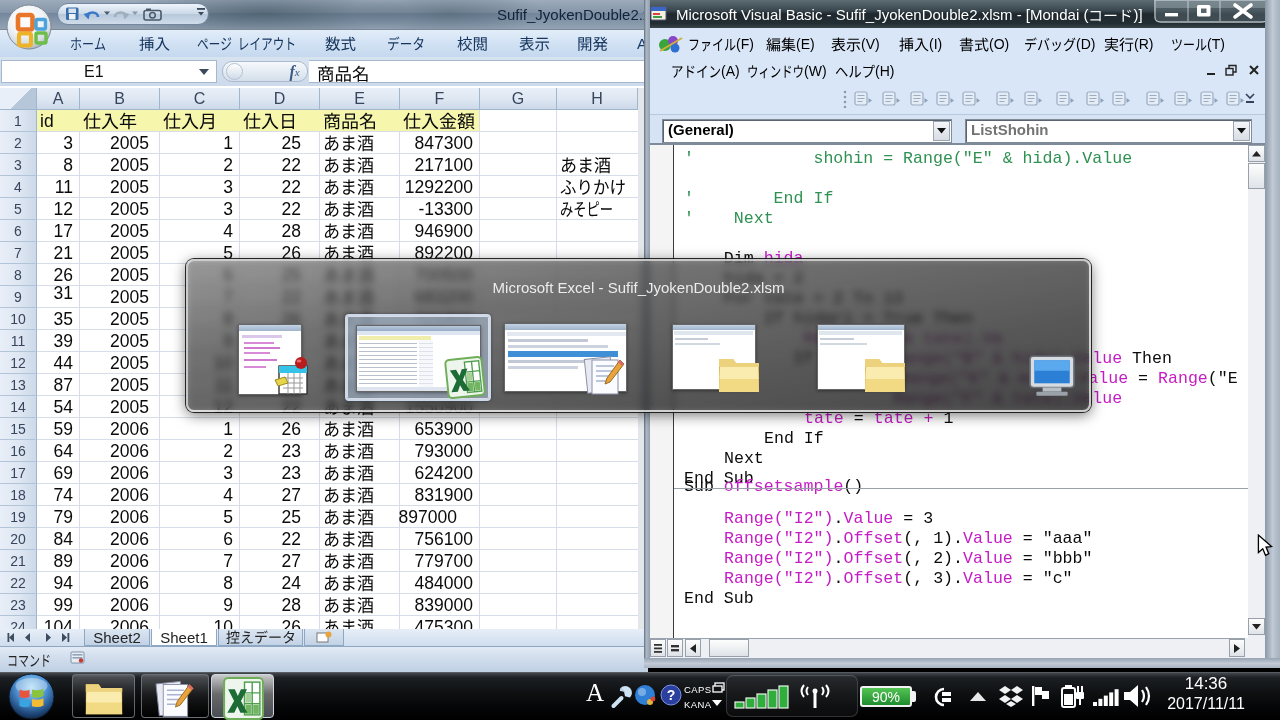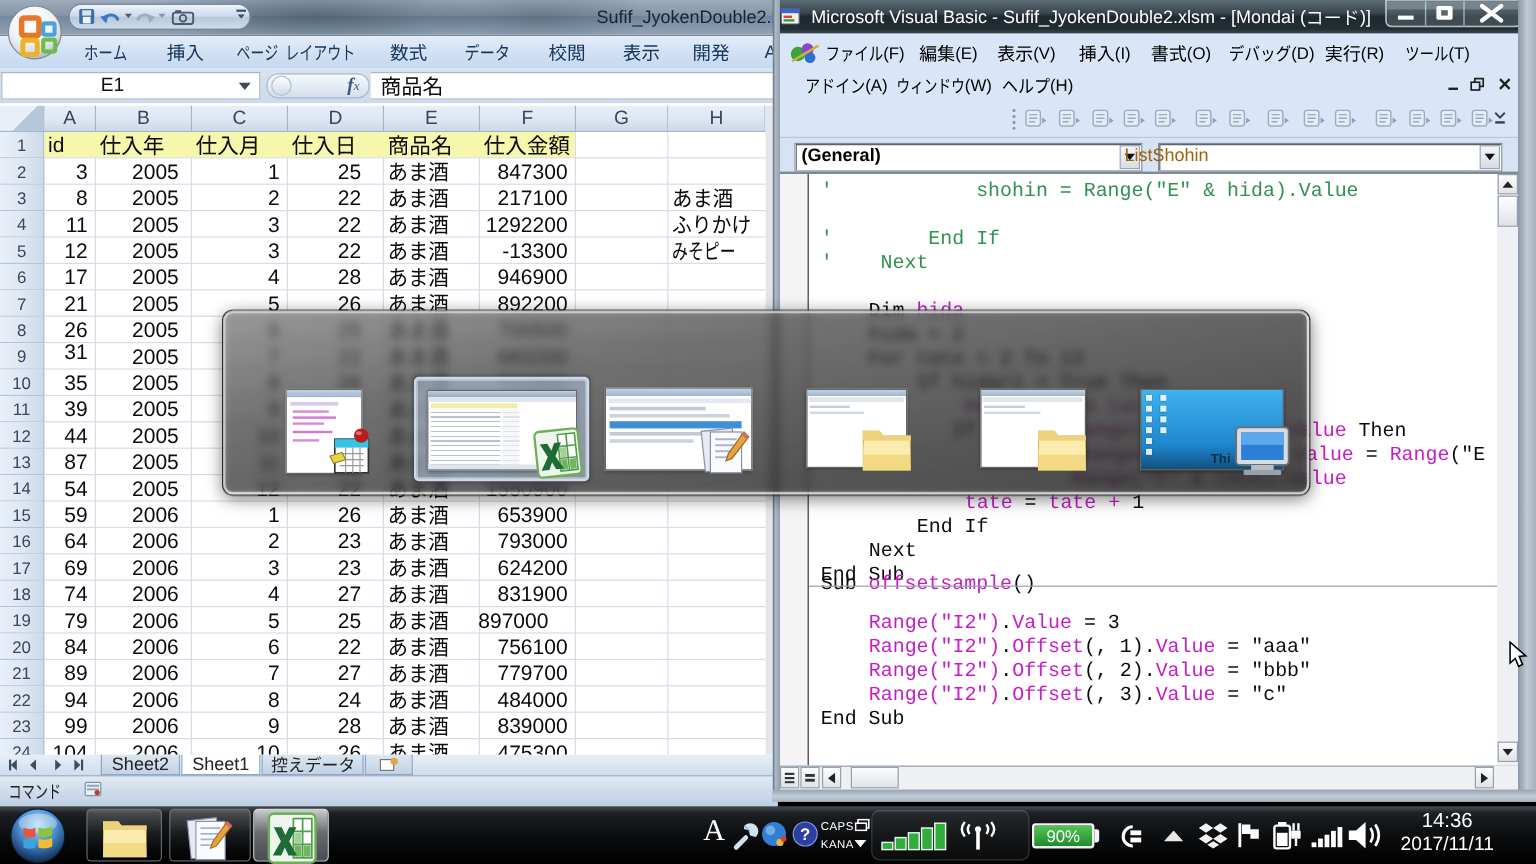--- a/index.html
+++ b/index.html
@@ -1,18 +1,18 @@
 <!DOCTYPE html>
 <html><head><meta charset="utf-8"><style>
 *{margin:0;padding:0;box-sizing:border-box}
 html,body{width:1280px;height:720px;overflow:hidden;background:#000;font-family:"Liberation Sans",sans-serif}
 #scr{position:relative;width:1280px;height:720px;overflow:hidden}
 .a{position:absolute}
 svg.j{display:inline-block;flex:none}
-.fx{display:flex;align-items:center}
+.fx{display:flex;align-items:flex-end}
 
 #xl{left:0;top:0;width:648px;height:672px;background:#fff}
 #xl-title{left:0;top:0;width:648px;height:29px;background:linear-gradient(#9dabbb,#8595a8 45%,#74879c 46%,#93a3b5)}
 #qat{left:57px;top:3px;width:152px;height:22px;border:1px solid #74879f;border-radius:11px;background:linear-gradient(#eef4fa,#ccd9e8 48%,#b7c8db 52%,#cfdcea)}
 #xl-tabs{left:0;top:29px;width:648px;height:28px;background:linear-gradient(#e4eefa,#d2e2f4 50%,#c5d8ee)}
 .rtab{position:absolute;top:31px;height:25px;display:flex;align-items:center;color:#1a3a66}
 #xl-frow{left:0;top:57px;width:648px;height:29px;background:linear-gradient(#d8e3f0,#ccdaeb)}
 #nbox{left:1px;top:60px;width:216px;height:23px;background:#fff;border:1px solid #a6b8cd}
 #fbar{left:309px;top:60px;width:339px;height:23px;background:#fff;border-top:1px solid #a6b8cd;border-bottom:1px solid #a6b8cd}
 #grid{left:0;top:88px;width:638px;height:541px;background:#fff;overflow:hidden}
@@ -888,21 +888,21 @@
         </div>
       </div>
       <div class="a" style="left:668px;top:121px;font-size:15px;font-weight:bold;color:#000">(General)</div>
       <div id="proc-dd" style="left:965px;width:287px">
         <div class="ddbtn">
           <svg width="9" height="6">
             <path d="M0 0 l4.5 5.5 4.5-5.5z" fill="#111"></path>
           </svg>
         </div>
       </div>
-      <div class="a" style="left:937px;top:121px;font-size:15px;font-weight:normal;color:#a16207">ListShohin</div>
+      <div class="a" style="left:971px;top:121px;font-size:15px;font-weight:bold;color:#737373">ListShohin</div>
       <div class="a" style="left:650px;top:143px;width:630px;height:2px;background:#7e8a9a"></div>
       <div id="code" class="a">
         <div class="cl" style="left:34px;top:4px"><span class="c">'            shohin = Range("E" &amp; hida).Value</span></div>
         <div class="cl" style="left:34px;top:44px"><span class="c">'        End If</span></div>
         <div class="cl" style="left:34px;top:64px"><span class="c">'    Next</span></div>
         <div class="cl" style="left:34px;top:104px"><span class="k">    Dim </span><span class="m">hida</span></div>
         <div class="cl" style="left:34px;top:124px"><span class="k">    hida = 2</span></div>
         <div class="cl" style="left:34px;top:144px"><span class="k">    For tate = 2 To 13</span></div>
         <div class="cl" style="left:34px;top:164px"><span class="k">        If hidari = True Then</span></div>
         <div class="cl" style="left:34px;top:184px"><span class="k">            </span><span class="m">Range("I" &amp; tate).Va</span></div>
@@ -957,20 +957,21 @@
       <div class="sbtn" style="left:1229px;top:639px;width:16px;height:18px">
         <svg width="6" height="9">
           <path d="M0 0 L6 4.5 0 9z" fill="#222"></path>
         </svg>
       </div>
       <div class="a" style="left:1245px;top:638px;width:20px;height:20px;background:#eef0f3"></div>
       <div class="a" style="left:644px;top:0;width:6px;height:668px;background:linear-gradient(90deg,#5f6b7a,#aeb9c6 35%,#93a0af)"></div>
       <div class="a" style="left:1265px;top:0;width:15px;height:668px;background:linear-gradient(90deg,#8b98a8,#c0c9d4 50%,#a5b1bf)"></div>
       <div class="a" style="left:644px;top:658px;width:636px;height:10px;background:linear-gradient(#97a3b2,#c2cbd6 55%,#a9b4c2)"></div>
       <div id="at" class="a"></div>
+      <div class="a" style="left:186px;top:279px;width:905px;height:20px;text-align:center;color:#ececec;font-size:15px;z-index:31">Microsoft Excel - Sufif_JyokenDouble2.xlsm</div>
       <div class="thw" style="left:238px;top:324px;width:64px;height:71px;z-index:32">
         <div style="height:6px;background:linear-gradient(#c3d2e4,#9fb4cc)"></div>
         <div style="position:absolute;left:3px;top:10px;width:40px;height:3px;background:#d9c8ea"></div>
         <div style="position:absolute;left:5px;top:17px;width:30px;height:2px;background:#d88ad8"></div>
         <div style="position:absolute;left:5px;top:22px;width:36px;height:2px;background:#cf7acf"></div>
         <div style="position:absolute;left:5px;top:27px;width:26px;height:2px;background:#d88ad8"></div>
         <div style="position:absolute;left:5px;top:34px;width:33px;height:2px;background:#cf7acf"></div>
         <div style="position:absolute;left:5px;top:41px;width:22px;height:2px;background:#d88ad8"></div>
       </div>
       <svg class="a" style="z-index:32;left:272px;top:356px" width="38" height="42" viewBox="0 0 36 42">
@@ -1034,33 +1035,20 @@
         <div style="position:absolute;left:1px;top:6px;width:96%;height:4px;background:#dfe6ee"></div>
         <div style="position:absolute;left:2px;top:13px;width:40%;height:2px;background:#c6cdd8"></div>
         <div style="position:absolute;left:2px;top:18px;width:55%;height:2px;background:#d2d8e2"></div>
       </div>
       <svg class="a" style="z-index:32;left:862px;top:352px" width="46" height="44" viewBox="0 0 46 44">
         <path d="M3 7 L17 7 20 11 43 11 43 40 3 40z" fill="#d8b254"></path>
         <path d="M3 7 L17 7 20 11 43 11 43 15 3 15z" fill="#ecd27c"></path>
         <path d="M4 15 L42 15 43 40 3 40z" fill="#f2da84"></path>
         <path d="M4 15 L42 15 42.5 27 3.5 27z" fill="#f9ecae"></path>
       </svg>
-      <div class="thw" style="left:950px;top:324px;width:120px;height:68px;z-index:32;background:linear-gradient(#3fb2f0,#1f86cc 70%,#10507e)">
-        <div style="position:absolute;left:4px;top:4px;width:5px;height:5px;background:rgba(255,255,255,.85);box-shadow:0 0 1px #046"></div>
-        <div style="position:absolute;left:4px;top:13px;width:5px;height:5px;background:rgba(255,255,255,.85);box-shadow:0 0 1px #046"></div>
-        <div style="position:absolute;left:4px;top:22px;width:5px;height:5px;background:rgba(255,255,255,.85);box-shadow:0 0 1px #046"></div>
-        <div style="position:absolute;left:4px;top:31px;width:5px;height:5px;background:rgba(255,255,255,.85);box-shadow:0 0 1px #046"></div>
-        <div style="position:absolute;left:4px;top:40px;width:5px;height:5px;background:rgba(255,255,255,.85);box-shadow:0 0 1px #046"></div>
-        <div style="position:absolute;left:4px;top:49px;width:5px;height:5px;background:rgba(255,255,255,.85);box-shadow:0 0 1px #046"></div>
-        <div style="position:absolute;left:16px;top:4px;width:5px;height:5px;background:rgba(255,255,255,.85);box-shadow:0 0 1px #046"></div>
-        <div style="position:absolute;left:16px;top:13px;width:5px;height:5px;background:rgba(255,255,255,.85);box-shadow:0 0 1px #046"></div>
-        <div style="position:absolute;left:16px;top:22px;width:5px;height:5px;background:rgba(255,255,255,.85);box-shadow:0 0 1px #046"></div>
-        <div style="position:absolute;left:16px;top:31px;width:5px;height:5px;background:rgba(255,255,255,.85);box-shadow:0 0 1px #046"></div>
-        <div style="position:absolute;left:58px;bottom:2px;color:rgba(10,30,50,.75);font-size:11px;font-weight:bold">Thi</div>
-      </div>
       <svg class="a" style="z-index:32;left:1028px;top:354px" width="48" height="44" viewBox="0 0 46 42">
         <rect x="2" y="2" width="42" height="30" rx="3" fill="#d7dce2" stroke="#6a7077" stroke-width="1.5"></rect>
         <rect x="6" y="6" width="34" height="22" fill="#2b7fd4"></rect>
         <rect x="6" y="6" width="34" height="10" fill="#5aa8ee"></rect>
         <rect x="14" y="32" width="18" height="4" fill="#b8bec6"></rect>
         <rect x="8" y="36" width="30" height="4" rx="1" fill="#9aa1a9"></rect>
       </svg>
       <div id="tb" class="a"></div>
       <svg class="a" style="left:8px;top:673px;z-index:41" width="47" height="47" viewBox="0 0 47 47">
         <defs>

